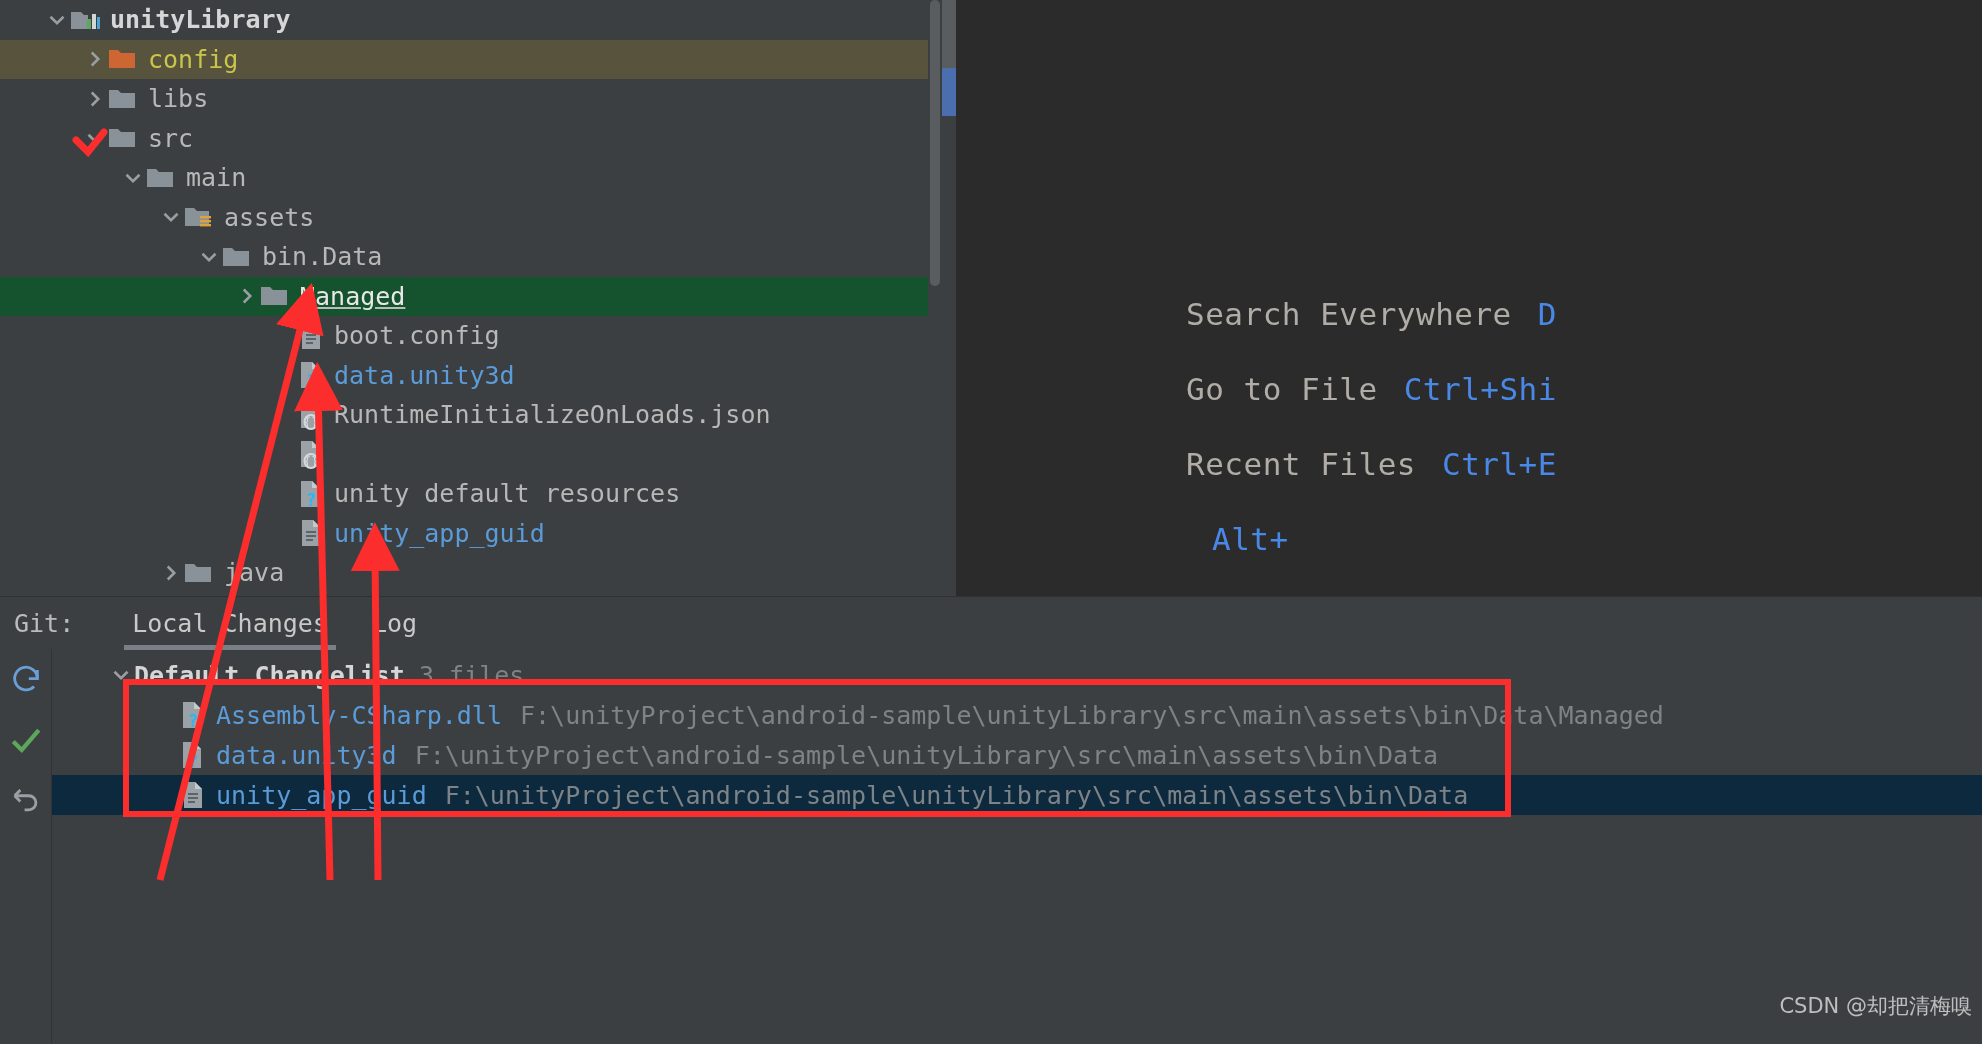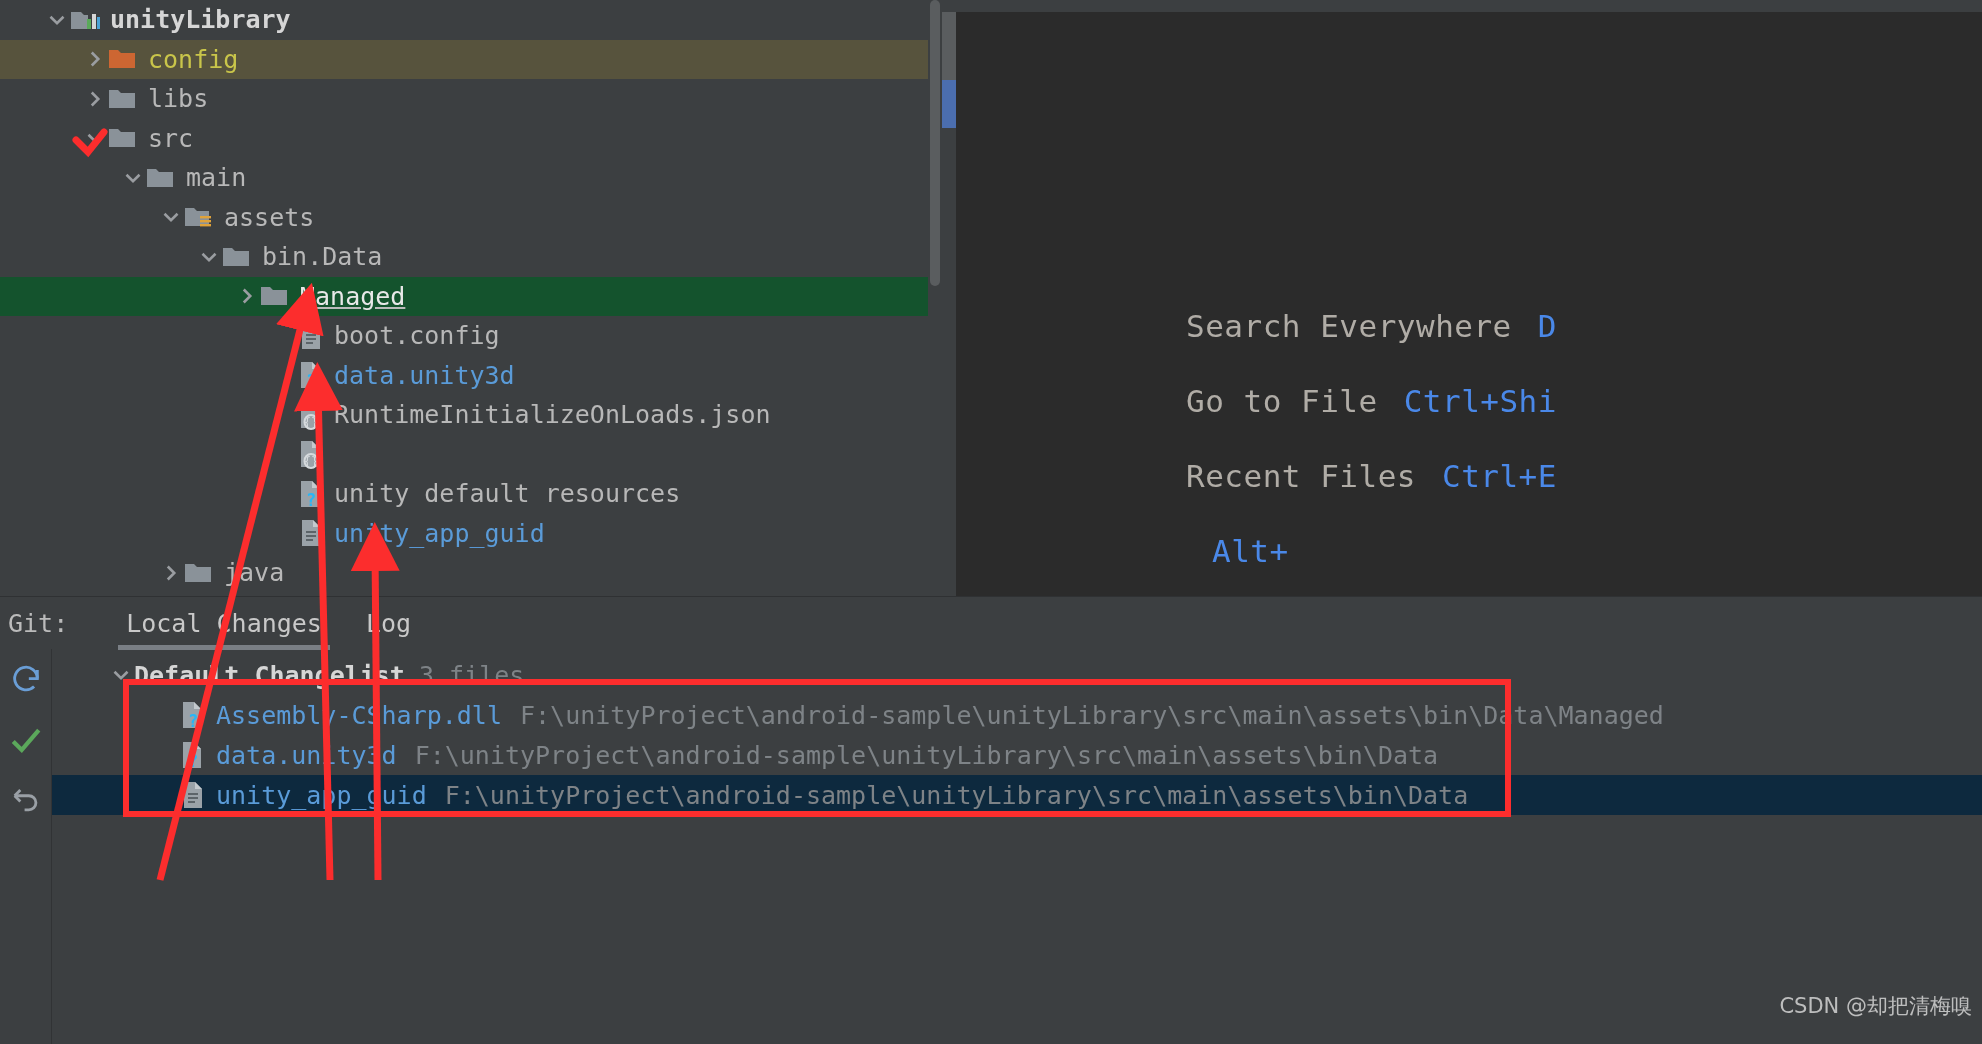--- a/index.html
+++ b/index.html
@@ -41,21 +41,21 @@
     position: absolute; right: 0; top: 0; width: 14px; height: 596px;
     background: #3c3f41;
   }
   .tree-scroll .thumb {
     position: absolute; left: 2px; top: 0; width: 10px; height: 286px;
     background: #5a5d5f; border-radius: 5px;
   }
 
   
   .editor-pane {
-    position: absolute; left: 942px; top: 12px; width: 1040px; height: 596px;
+    position: absolute; left: 942px; top: 0; width: 1040px; height: 596px;
     background: #2b2b2b;
   }
   .gutter-strip {
     position: absolute; left: 0; top: 0; width: 14px; height: 596px;
     background: #3c3f41;
   }
   .gutter-strip .mark-grey {
     position: absolute; left: 0; top: 0; width: 14px; height: 68px; background: #5a5d5f;
   }
   .gutter-strip .mark-blue {
@@ -71,21 +71,21 @@
   .tip-action { color: #b0aca6; }
   .tip-key { color: #4a88e8; margin-left: 26px; }
 
   
   .git-pane {
     position: absolute; left: 0; top: 596px; width: 1982px; height: 448px;
     background: #3c3f41; border-top: 1px solid #2f3133;
   }
   .git-tabs {
     position: relative; height: 52px; display: flex; align-items: center;
-    padding-left: 8px; white-space: nowrap; font-size: 25px; color: #bbbbbb;
+    padding-left: 14px; white-space: nowrap; font-size: 25px; color: #bbbbbb;
   }
   .git-label { color: #bbbbbb; margin-right: 36px; }
   .git-tab { position: relative; padding: 0 22px; color: #c9c9c9; }
   .git-tab.active::after {
     content: ""; position: absolute; left: 14px; right: 14px; bottom: -12px;
     height: 5px; background: #7a7f85;
   }
   .git-body { position: relative; height: 396px; display: flex; }
   .git-side {
     width: 52px; flex: none; padding-top: 14px;

